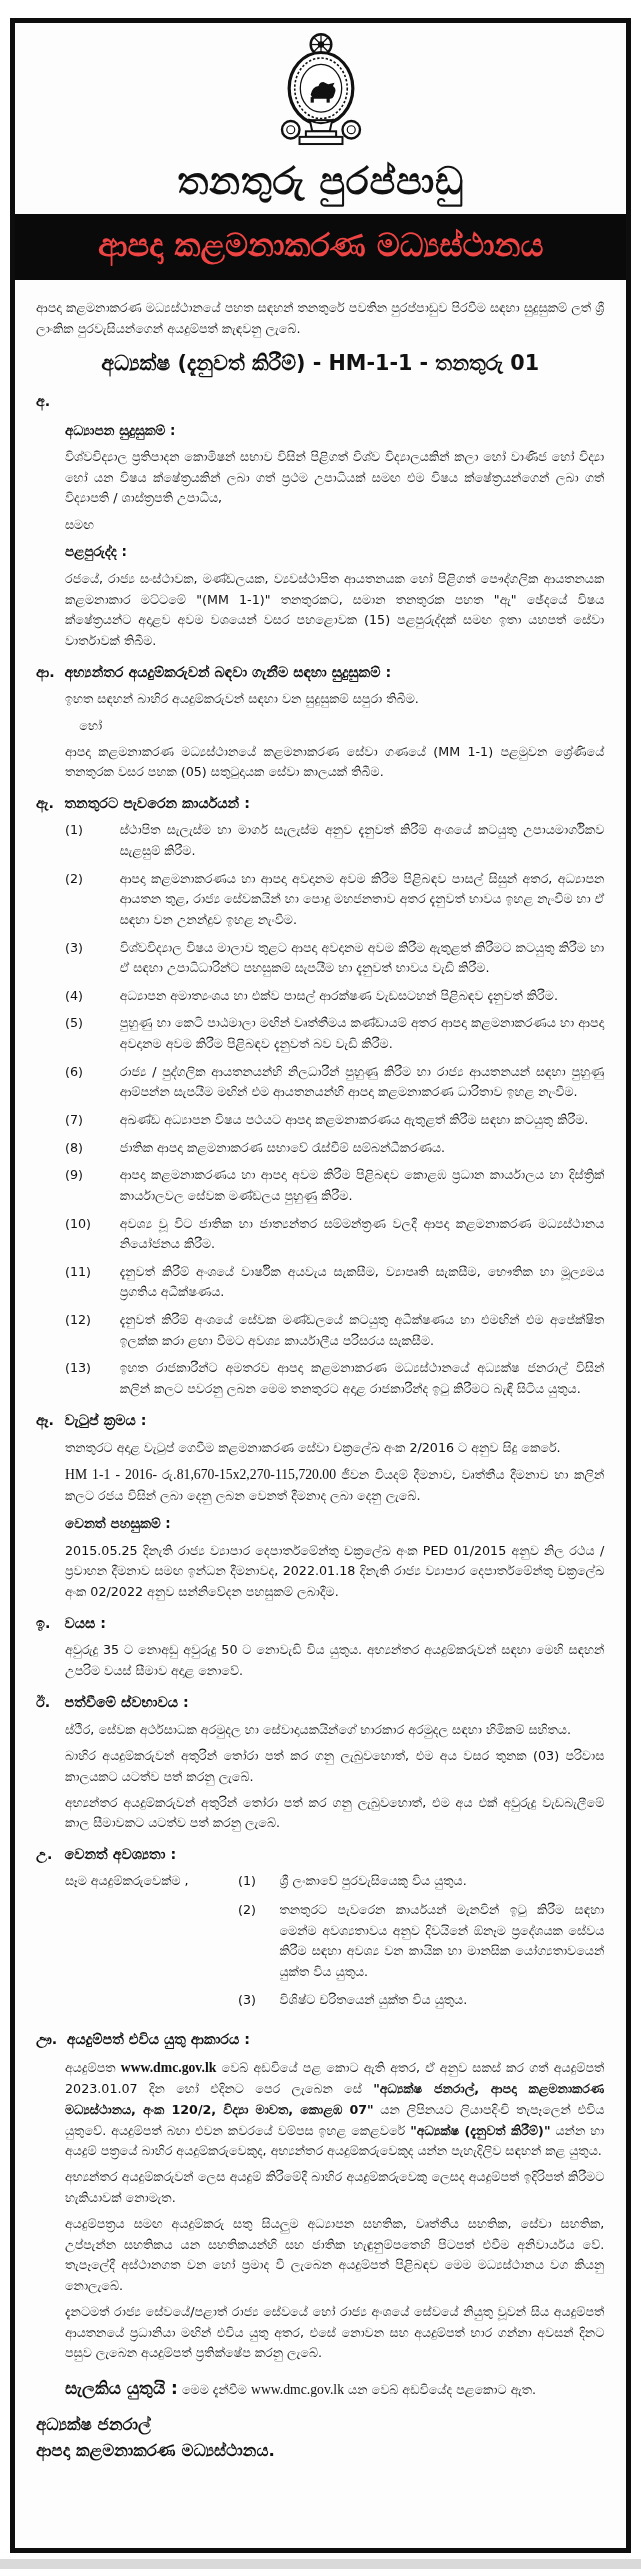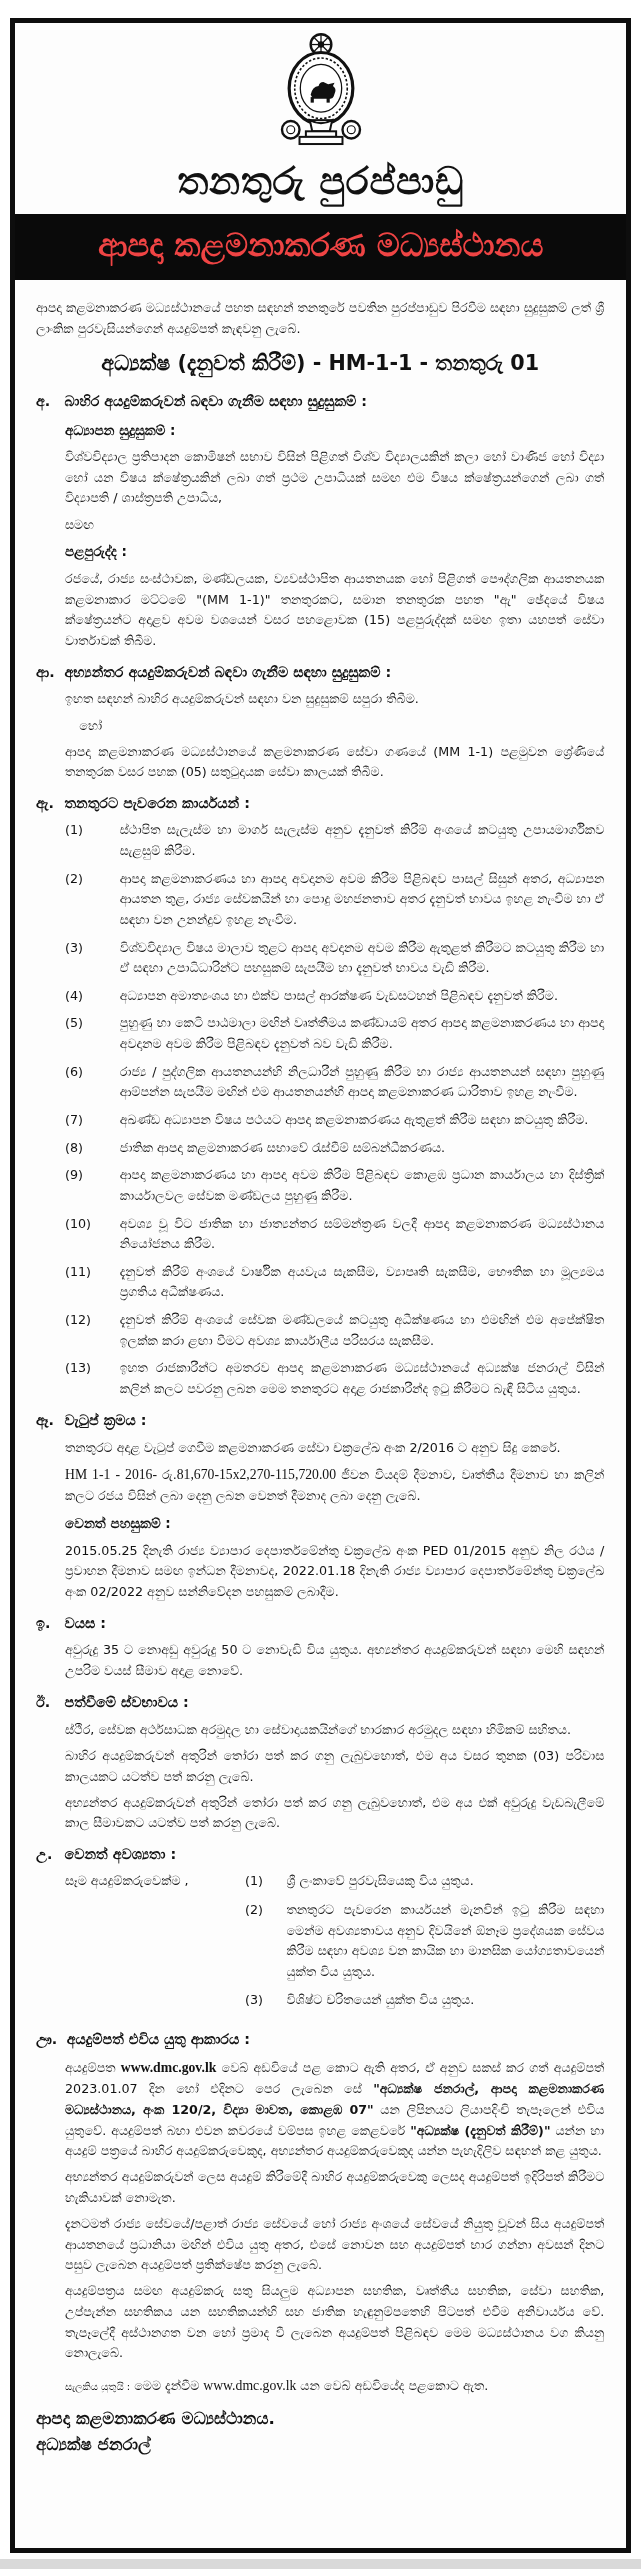--- a/index.html
+++ b/index.html
@@ -18,28 +18,28 @@
   .job-title{font-size:20.7px;font-weight:bold;margin:6.4px 0 8px;text-align:center;}
   .section{margin:0 0 3.2px;}
   .sec-head{display:flex;gap:9.5px;font-weight:bold;font-size:14.3px;margin:9.5px 0 4.8px;align-items:baseline;}
   .sec-letter{min-width:19px;}
   .sec-body{padding-left:29px;}
   .sub-head{font-size:13.5px;font-weight:bold;margin:6.4px 0 3.2px;}
   .center{text-align:left;}
   .duty{display:flex;gap:12.7px;margin:0 0 7.1px;}
   .duty-num{min-width:30px;flex:0 0 30px;}
   .duty-text{flex:1;text-align:justify;margin-left:12px;}
-  .other-req{display:flex;gap:25px;margin-top:3.2px;}
+  .other-req{display:flex;gap:18px;margin-top:3.2px;}
   .other-lead{flex:0 0 155px;}
   .req-list{flex:1;}
   .req-item{display:flex;gap:17.5px;margin:0 0 8px;}
   .req-num{min-width:24px;flex:0 0 24px;}
   .req-text{flex:1;text-align:justify;}
   .note-line{margin-top:11px;}
-  .note-label{font-weight:normal;font-size:10px;}
+  .note-label{font-weight:bold;font-size:17px;}
   .signature{margin-top:9.5px;font-weight:bold;font-size:16.7px;line-height:1.55;text-align:left;}
   .b{font-weight:bold;}
   .u{}
   .serif{font-family:"Liberation Serif",serif;font-size:1.08em;}
 </style>
 </head>
 <body>
 
 <div class="page">
   <div class="frame">
@@ -81,21 +81,20 @@
 
     <div class="content">
 
       <p class="intro">ආපදා කළමනාකරණ මධ්‍යස්ථානයේ පහත සඳහන් තනතුරේ පවතින පුරප්පාඩුව පිරවීම සඳහා සුදුසුකම් ලත් ශ්‍රී ලාංකික පුරවැසියන්ගෙන් අයදුම්පත් කැඳවනු ලැබේ.</p>
 
       <div class="job-title">අධ්‍යක්ෂ (දැනුවත් කිරීම්) - HM-1-1 - තනතුරු 01</div>
 
       <div class="section">
         <div class="sec-head">
           <span class="sec-letter">අ.</span>
-          <span>බාහිර අයදුම්කරුවන් බඳවා ගැනීම සඳහා සුදුසුකම් :</span>
         </div>
         <div class="sec-body">
           <div class="sub-head">අධ්‍යාපන සුදුසුකම් :</div>
           <p>විශ්වවිද්‍යාල ප්‍රතිපාදන කොමිෂන් සභාව විසින් පිළිගත් විශ්ව විද්‍යාලයකින් කලා හෝ වාණිජ හෝ විද්‍යා හෝ යන විෂය ක්ෂේත්‍රයකින් ලබා ගත් ප්‍රථම උපාධියක් සමඟ එම විෂය ක්ෂේත්‍රයන්ගෙන් ලබා ගත් විද්‍යාපති / ශාස්ත්‍රපති උපාධිය,</p>
           <p class="center">සමඟ</p>
           <div class="sub-head">පළපුරුද්ද :</div>
           <p>රජයේ, රාජ්‍ය සංස්ථාවක, මණ්ඩලයක, ව්‍යවස්ථාපිත ආයතනයක හෝ පිළිගත් පෞද්ගලික ආයතනයක කළමනාකාර මට්ටමේ "(MM 1-1)" තනතුරකට, සමාන තනතුරක පහත "ඇ" ඡේදයේ විෂය ක්ෂේත්‍රයන්ට අදාළව අවම වශයෙන් වසර පහළොවක (15) පළපුරුද්දක් සමඟ ඉතා යහපත් සේවා වාර්තාවක් තිබීම.</p>
         </div>
       </div>
 
@@ -250,31 +249,31 @@
       </div>
 
       <div class="section">
         <div class="sec-head">
           <span class="sec-letter">ඌ.</span>
           <span>අයදුම්පත් එවිය යුතු ආකාරය :</span>
         </div>
         <div class="sec-body">
           <p><span>අයදුම්පත </span><span class="b u serif">www.dmc.gov.lk</span><span> වෙබ් අඩවියේ පළ කොට ඇති අතර, ඒ අනුව සකස් කර ගත් අයදුම්පත් 2023.01.07 දින හෝ එදිනට පෙර ලැබෙන සේ </span><span class="b">"අධ්‍යක්ෂ ජනරාල්, ආපදා කළමනාකරණ මධ්‍යස්ථානය, අංක 120/2, විද්‍යා මාවත, කොළඹ 07"</span><span> යන ලිපිනයට ලියාපදිංචි තැපෑලෙන් එවිය යුතුවේ. අයදුම්පත් බහා එවන කවරයේ වම්පස ඉහළ කෙළවරේ </span><span class="b">"අධ්‍යක්ෂ (දැනුවත් කිරීම්)"</span><span> යන්න හා අයදුම් පත්‍රයේ බාහිර අයදුම්කරුවෙකුද, අභ්‍යන්තර අයදුම්කරුවෙකුද යන්න පැහැදිලිව සඳහන් කළ යුතුය.</span></p>
           <p>අභ්‍යන්තර අයදුම්කරුවන් ලෙස අයදුම් කිරීමේදී බාහිර අයදුම්කරුවෙකු ලෙසද අයදුම්පත් ඉදිරිපත් කිරීමට හැකියාවක් නොමැත.</p>
+          <p><span>අයදුම්පත්‍රය සමඟ අයදුම්කරු සතු සියලුම අධ්‍යාපන සහතික, වෘත්තීය සහතික, සේවා සහතික, උප්පැන්න සහතිකය යන සහතිකයන්හි සහ ජාතික හැඳුනුම්පතෙහි පිටපත් එවීම </span><span class="u">අනිවාර්යය වේ.</span><span> තැපෑලේදී අස්ථානගත වන හෝ ප්‍රමාද වී ලැබෙන අයදුම්පත් පිළිබඳව මෙම මධ්‍යස්ථානය වග කියනු නොලැබේ.</span></p>
           <p>දැනටමත් රාජ්‍ය සේවයේ/පළාත් රාජ්‍ය සේවයේ හෝ රාජ්‍ය අංශයේ සේවයේ නියුතු වූවන් සිය අයදුම්පත් ආයතනයේ ප්‍රධානියා මඟින් එවිය යුතු අතර, එසේ නොවන සහ අයදුම්පත් භාර ගන්නා අවසන් දිනට පසුව ලැබෙන අයදුම්පත් ප්‍රතික්ෂේප කරනු ලැබේ.</p>
-          <p><span>අයදුම්පත්‍රය සමඟ අයදුම්කරු සතු සියලුම අධ්‍යාපන සහතික, වෘත්තීය සහතික, සේවා සහතික, උප්පැන්න සහතිකය යන සහතිකයන්හි සහ ජාතික හැඳුනුම්පතෙහි පිටපත් එවීම </span><span class="u">අනිවාර්යය වේ.</span><span> තැපෑලේදී අස්ථානගත වන හෝ ප්‍රමාද වී ලැබෙන අයදුම්පත් පිළිබඳව මෙම මධ්‍යස්ථානය වග කියනු නොලැබේ.</span></p>
           <p class="note-line">
             <span class="note-label">සැලකිය යුතුයි :</span><span><span> මෙම දැන්වීම </span><span class="u serif">www.dmc.gov.lk</span><span> යන වෙබ් අඩවියේද පළකොට ඇත.</span></span>
           </p>
         </div>
       </div>
 
       <div class="signature">
+        <div>අධ්‍යක්ෂ ජනරාල්</div>
         <div>ආපදා කළමනාකරණ මධ්‍යස්ථානය.</div>
-        <div>අධ්‍යක්ෂ ජනරාල්</div>
       </div>
 
     </div>
   </div>
 
   <div class="bottom-strip"></div>
 </div>
 
 
 </body></html>

